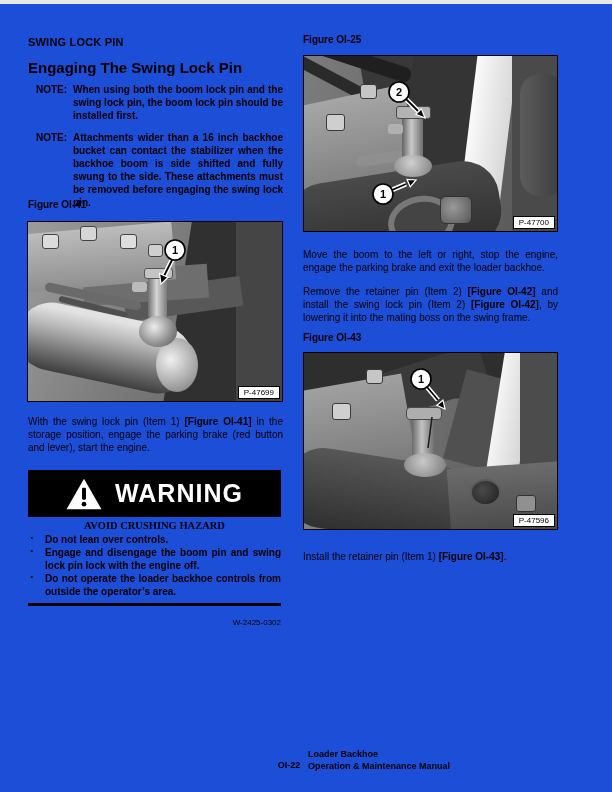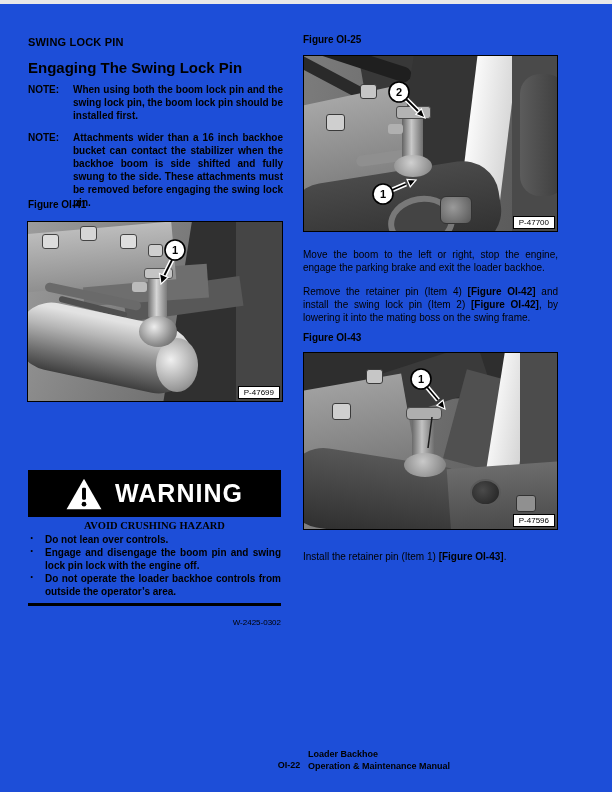--- a/index.html
+++ b/index.html
@@ -5,21 +5,21 @@
   html,body{margin:0;padding:0;background:#e8e8e8;}
   .page{position:relative;width:612px;height:792px;background:#1d4ed8;margin:4px auto;
         font-family:"Liberation Sans",sans-serif;color:#000;overflow:hidden;}
   .abs{position:absolute;}
   .h1{font-size:11px;font-weight:bold;letter-spacing:.2px;}
   .h2{font-size:15px;font-weight:bold;}
   .figlabel{font-size:10px;font-weight:bold;}
   .bodytext{font-size:10px;line-height:13px;text-align:justify;}
   .notewrap{position:absolute;font-size:10px;line-height:13px;font-weight:bold;}
   .notewrap .ntext{display:block;padding-left:45px;text-align:justify;}
-  .notewrap .nlabel{position:absolute;left:0;top:0;}
+  .notewrap .nlabel{position:absolute;left:8px;top:0;}
   .boldseg{font-weight:bold;}
   
   .photo{position:absolute;border:1px solid #000;overflow:hidden;}
   .photo .shape{position:absolute;}
   .photo .plabel{position:absolute;right:2px;bottom:2px;background:#fff;border:1px solid #000;
                  font-size:8px;line-height:11px;padding:0 5px;font-weight:normal;z-index:6;}
   .photo svg.overlay{position:absolute;left:0;top:0;z-index:5;}
   
   .wbanner{position:absolute;background:#000;display:flex;align-items:center;justify-content:center;gap:13px;}
   .wword{color:#fff;font-size:25px;font-weight:bold;letter-spacing:1px;}
@@ -130,20 +130,23 @@
     <svg class="overlay" width="254" height="179" viewBox="0 0 254 179">
       <line x1="144" y1="38" x2="136" y2="54" stroke="#fff" stroke-width="5"></line>
       <line x1="144" y1="38" x2="136" y2="54" stroke="#000" stroke-width="1.8"></line>
       <polygon points="133,62 131.5,51.5 140,55.5" fill="#000" stroke="#fff" stroke-width="1.2"></polygon>
       <circle cx="147" cy="28" r="10" fill="#fff" stroke="#000" stroke-width="1.6"></circle>
       <text x="147" y="32" text-anchor="middle" font-size="11" font-weight="bold" font-family="Liberation Sans, sans-serif" fill="#000">1</text>
     </svg>
     <div class="plabel">P-47699</div>
   </div>
 
+  <div class="abs bodytext" style="left:28px;top:411px;width:255px;">
+    <span>With the swing lock pin (Item 1) </span><span class="boldseg">[Figure OI-41]</span><span> in the storage position, engage the parking brake (red button and lever), start the engine.</span>
+  </div>
 
   <div class="wbanner" style="left:28px;top:466px;width:253px;height:47px;">
     <span style="display:inline-flex;">
       <svg width="36" height="32" viewBox="0 0 64 56">
         <path d="M32 1 L63 55 L1 55 Z" fill="#ffffff"></path>
         <rect x="28.5" y="17" width="7" height="21" rx="2" fill="#000000"></rect>
         <circle cx="32" cy="46" r="4.2" fill="#000000"></circle>
       </svg>
     </span>
     <span class="wword">WARNING</span>
@@ -201,21 +204,21 @@
       <text x="79" y="142" text-anchor="middle" font-size="11" font-weight="bold" font-family="Liberation Sans, sans-serif" fill="#000">1</text>
     </svg>
     <div class="plabel">P-47700</div>
   </div>
 
   <div class="abs bodytext" style="left:303px;top:244px;width:255px;">
     <span>Move the boom to the left or right, stop the engine, engage the parking brake and exit the loader backhoe.</span>
   </div>
 
   <div class="abs bodytext" style="left:303px;top:281px;width:255px;">
-    <span>Remove the retainer pin (Item 4) </span><span class="boldseg">[Figure OI-42]</span><span> and install the swing lock pin (Item 2) </span><span class="boldseg">[Figure OI-42]</span><span>, by lowering it into the mating boss on the swing frame.</span>
+    <span>Remove the retainer pin (Item 2) </span><span class="boldseg">[Figure OI-42]</span><span> and install the swing lock pin (Item 2) </span><span class="boldseg">[Figure OI-42]</span><span>, by lowering it into the mating boss on the swing frame.</span>
   </div>
 
   <div class="abs figlabel" style="left:303px;top:328px;width:255px;">Figure OI-43</div>
 
   <div class="photo photo3" style="left:303px;top:348px;width:253px;height:176px;">
     <div class="shape p3-topdark"></div>
     <div class="shape p3-topbar"></div>
     <div class="shape p3-wedge"></div>
     <div class="shape p3-white"></div>
     <div class="shape p3-rightdark"></div>

